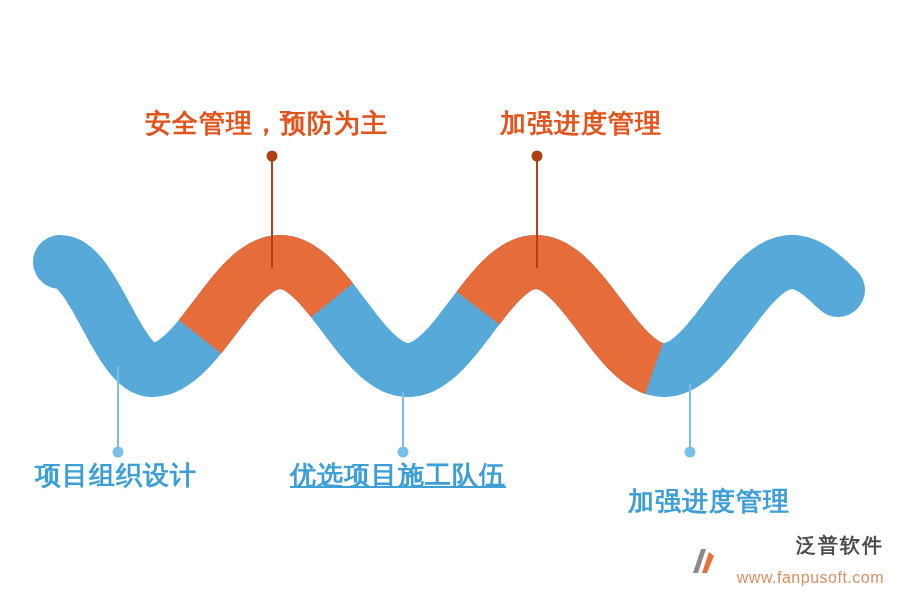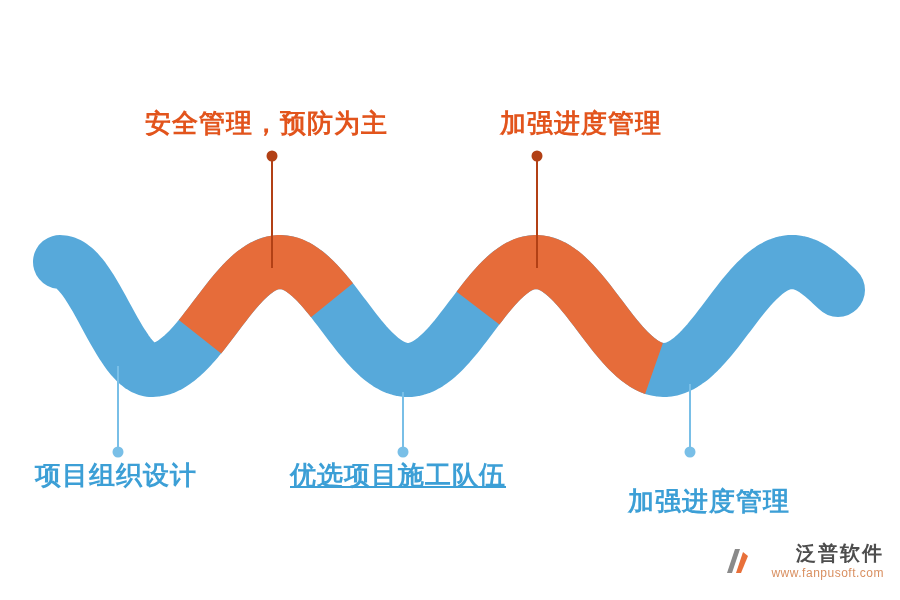--- a/index.html
+++ b/index.html
@@ -12,25 +12,25 @@
     position:absolute;font-weight:bold;font-size:26px;letter-spacing:1px;white-space:nowrap;
   }
   .top-label{color:var(--top-text,#e2541c);}
   .bottom-label{color:var(--bottom-text,#3c9fd6);}
   .label-top-1{left:145px;top:106px;}
   .label-top-2{left:500px;top:106px;}
   .label-bottom-1{left:35px;top:458px;}
   .label-bottom-2{left:290px;top:458px;text-decoration:underline;}
   .label-bottom-3{left:628px;top:484px;}
   .logo{
-    position:absolute;right:16px;bottom:20px;display:flex;align-items:center;gap:21px;
+    position:absolute;right:16px;bottom:13px;display:flex;align-items:center;gap:21px;
   }
   .logo-text{display:flex;flex-direction:column;align-items:flex-end;}
   .logo-name{font-size:20px;font-weight:bold;color:#4d4d4d;letter-spacing:2px;line-height:1.1;}
-  .logo-url{font-size:12px;color:#d98f60;letter-spacing:.5px;margin-top:2px;}
+  .logo-url{font-size:16px;color:#d98f60;letter-spacing:.5px;margin-top:13px;}
 </style>
 </head>
 <body>
 
 <div class="canvas">
 
   <svg class="layer" width="900" height="600" viewBox="0 0 900 600">
 
     <polyline fill="none" stroke="var(--wave-blue)" stroke-width="54" stroke-linecap="round" stroke-linejoin="round" points="60.0,262.0 63.0,262.3 66.0,263.1 69.0,264.5 72.0,266.5 75.0,268.9 78.0,271.9 81.0,275.3 84.0,279.1 87.0,283.4 90.0,287.9 93.0,292.8 96.0,297.9 99.0,303.2 102.0,308.6 105.0,314.2 108.0,319.7 111.0,325.2 114.0,330.6 117.0,335.8 120.0,340.8 123.0,345.6 126.0,350.1 129.0,354.2 132.0,357.9 135.0,361.2 138.0,363.9 141.0,366.2 144.0,368.0 147.0,369.2 150.0,369.9 153.0,370.0 156.0,369.7 159.0,369.2 162.0,368.4 165.0,367.3 168.0,365.9 171.0,364.2 174.0,362.3 177.0,360.1 180.0,357.7 183.0,355.1 186.0,352.3 189.0,349.2 192.0,346.0 195.0,342.6 198.0,339.1 201.0,335.4 204.0,331.7 207.0,327.8 210.0,323.9 213.0,320.0 216.0,316.0 219.0,312.0 222.0,308.1 225.0,304.2 228.0,300.3 231.0,296.6 234.0,292.9 237.0,289.4 240.0,286.0 243.0,282.8 246.0,279.7 249.0,276.9 252.0,274.3 255.0,271.9 258.0,269.7 261.0,267.8 264.0,266.1 267.0,264.7 270.0,263.6 273.0,262.8 276.0,262.3 279.0,262.0 282.0,262.1 285.0,262.4 288.0,263.0 291.0,264.0 294.0,265.2 297.0,266.6 300.0,268.4 303.0,270.4 306.0,272.6 309.0,275.1 312.0,277.8 315.0,280.7 318.0,283.8 321.0,287.1 324.0,290.5 327.0,294.1 330.0,297.8 333.0,301.6 336.0,305.5 339.0,309.4 342.0,313.4 345.0,317.3 348.0,321.3 351.0,325.2 354.0,329.1 357.0,332.9 360.0,336.7 363.0,340.3 366.0,343.8 369.0,347.1 372.0,350.3 375.0,353.2 378.0,356.0 381.0,358.6 384.0,360.9 387.0,363.0 390.0,364.8 393.0,366.4 396.0,367.7 399.0,368.7 402.0,369.4 405.0,369.9 408.0,370.0 411.0,369.9 414.0,369.4 417.0,368.7 420.0,367.7 423.0,366.4 426.0,364.8 429.0,363.0 432.0,360.9 435.0,358.6 438.0,356.0 441.0,353.2 444.0,350.3 447.0,347.1 450.0,343.8 453.0,340.3 456.0,336.7 459.0,332.9 462.0,329.1 465.0,325.2 468.0,321.3 471.0,317.3 474.0,313.4 477.0,309.4 480.0,305.5 483.0,301.6 486.0,297.8 489.0,294.1 492.0,290.5 495.0,287.1 498.0,283.8 501.0,280.7 504.0,277.8 507.0,275.1 510.0,272.6 513.0,270.4 516.0,268.4 519.0,266.6 522.0,265.2 525.0,264.0 528.0,263.0 531.0,262.4 534.0,262.1 537.0,262.0 540.0,262.3 543.0,262.8 546.0,263.6 549.0,264.7 552.0,266.1 555.0,267.8 558.0,269.7 561.0,271.9 564.0,274.3 567.0,276.9 570.0,279.7 573.0,282.8 576.0,286.0 579.0,289.4 582.0,292.9 585.0,296.6 588.0,300.3 591.0,304.2 594.0,308.1 597.0,312.0 600.0,316.0 603.0,320.0 606.0,323.9 609.0,327.8 612.0,331.7 615.0,335.4 618.0,339.1 621.0,342.6 624.0,346.0 627.0,349.2 630.0,352.3 633.0,355.1 636.0,357.7 639.0,360.1 642.0,362.3 645.0,364.2 648.0,365.9 651.0,367.3 654.0,368.4 657.0,369.2 660.0,369.7 663.0,370.0 666.0,369.9 669.0,369.6 672.0,369.0 675.0,368.0 678.0,366.8 681.0,365.4 684.0,363.6 687.0,361.6 690.0,359.4 693.0,356.9 696.0,354.2 699.0,351.3 702.0,348.2 705.0,344.9 708.0,341.5 711.0,337.9 714.0,334.2 717.0,330.4 720.0,326.5 723.0,322.6 726.0,318.6 729.0,314.7 732.0,310.7 735.0,306.8 738.0,302.9 741.0,299.1 744.0,295.3 747.0,291.7 750.0,288.2 753.0,284.9 756.0,281.7 759.0,278.8 762.0,276.0 765.0,273.4 768.0,271.1 771.0,269.0 774.0,267.2 777.0,265.6 780.0,264.3 783.0,263.3 786.0,262.6 789.0,262.1 792.0,262.0 795.0,262.1 798.0,262.6 801.0,263.3 804.0,264.3 807.0,265.6 810.0,267.1 813.0,268.9 816.0,270.9 819.0,273.1 822.0,275.5 825.0,278.0 828.0,280.6 831.0,283.4 834.0,286.2 837.0,289.0 838,290.0"></polyline>
     <polyline fill="none" stroke="var(--wave-orange)" stroke-width="54" stroke-linecap="butt" stroke-linejoin="round" points="200.0,336.7 203.0,332.9 206.0,329.1 209.0,325.2 212.0,321.3 215.0,317.3 218.0,313.4 221.0,309.4 224.0,305.5 227.0,301.6 230.0,297.8 233.0,294.1 236.0,290.5 239.0,287.1 242.0,283.8 245.0,280.7 248.0,277.8 251.0,275.1 254.0,272.6 257.0,270.4 260.0,268.4 263.0,266.6 266.0,265.2 269.0,264.0 272.0,263.0 275.0,262.4 278.0,262.1 281.0,262.0 284.0,262.3 287.0,262.8 290.0,263.6 293.0,264.7 296.0,266.1 299.0,267.8 302.0,269.7 305.0,271.9 308.0,274.3 311.0,276.9 314.0,279.7 317.0,282.8 320.0,286.0 323.0,289.4 326.0,292.9 329.0,296.6 332.0,300.3 332,300.3"></polyline>

